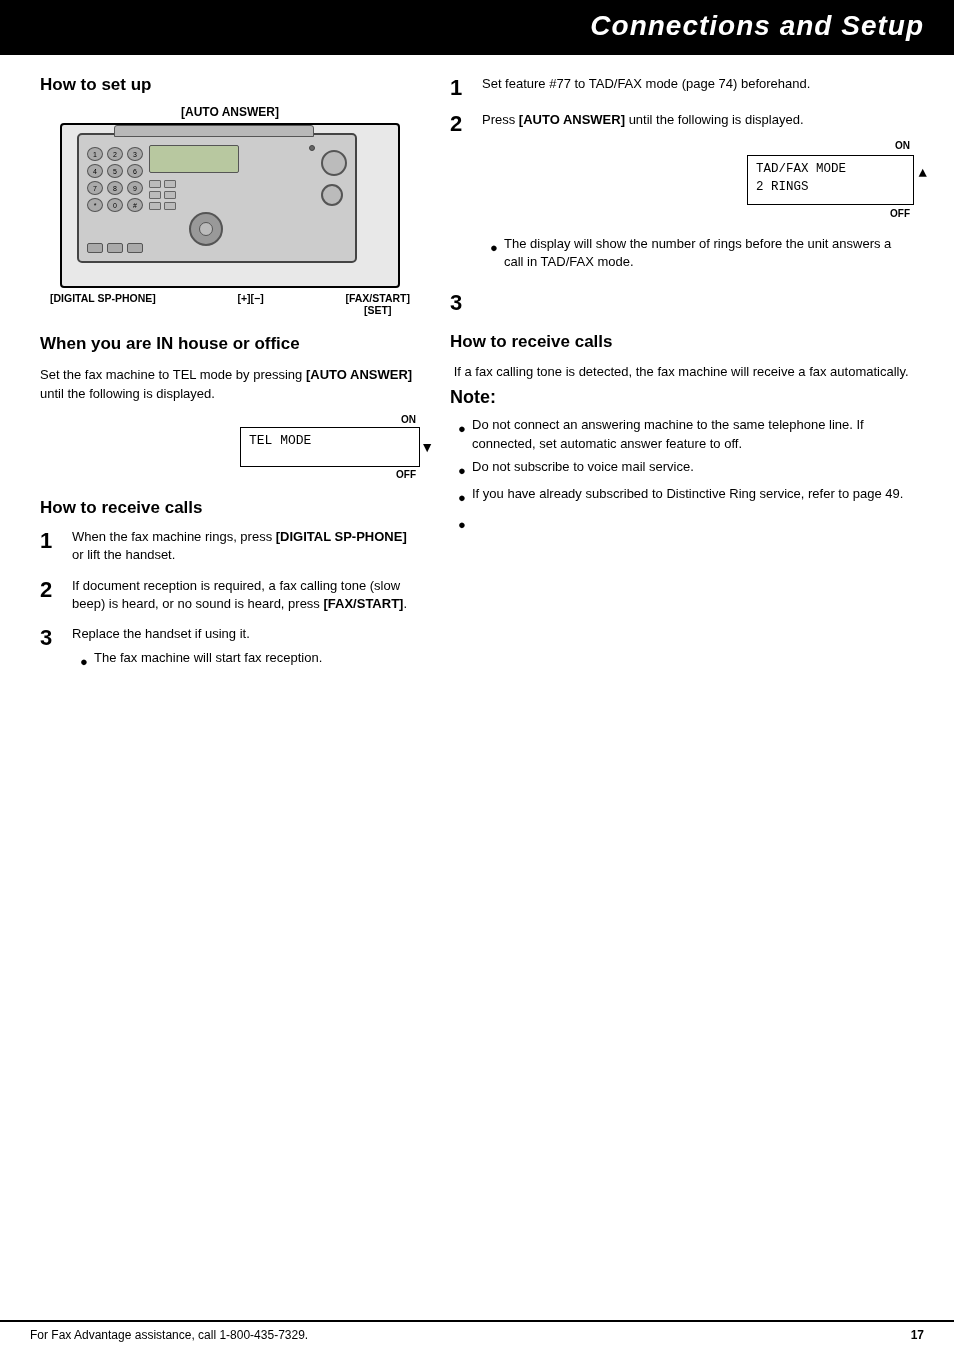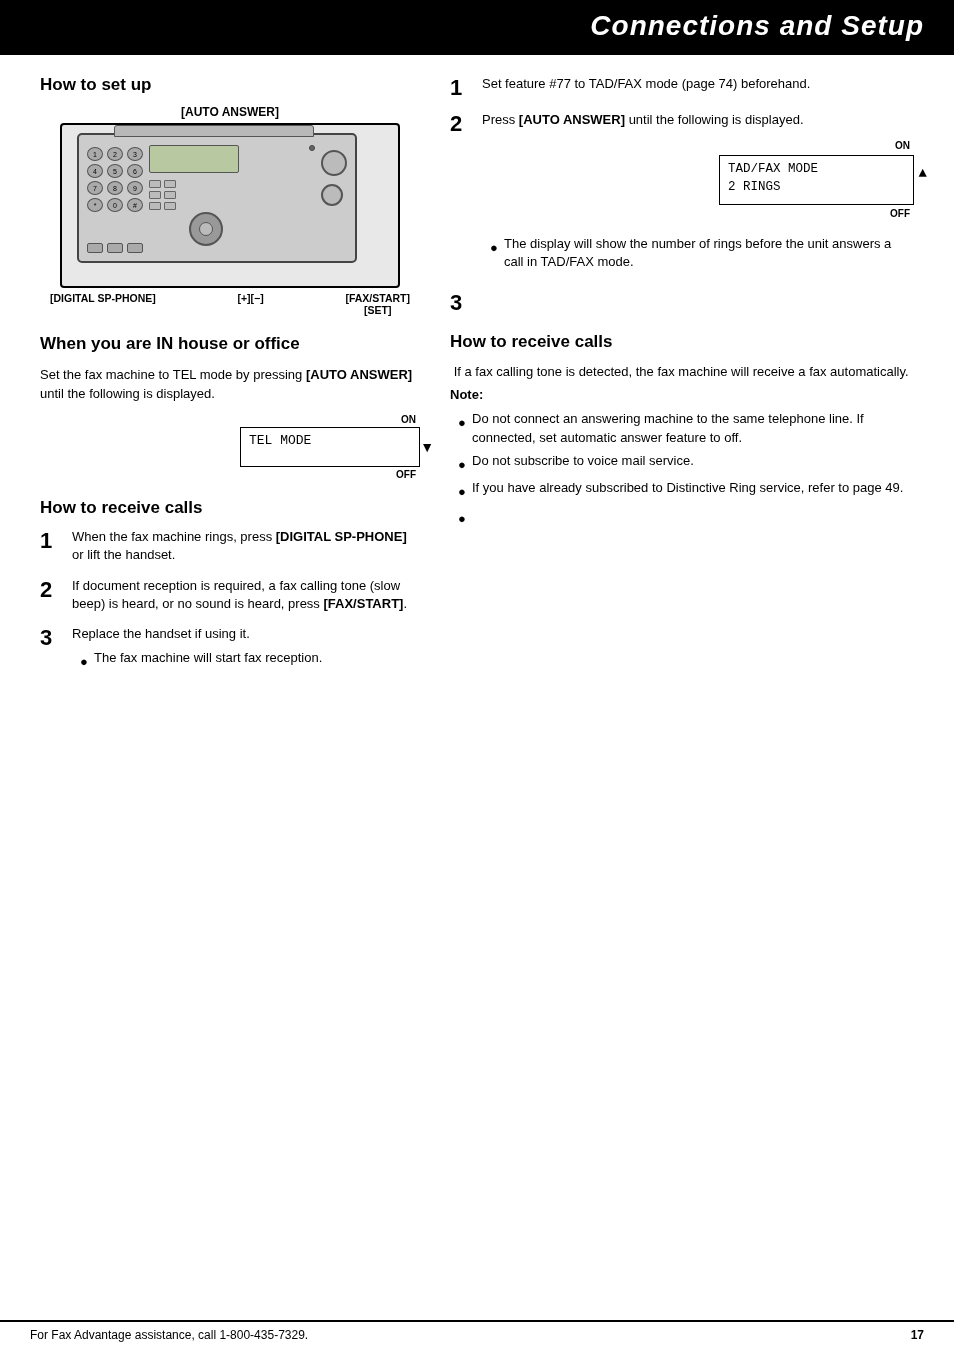--- a/index.html
+++ b/index.html
@@ -185,21 +185,21 @@
     p {
       font-size: 13px;
       line-height: 1.5;
       margin-bottom: 6px;
     }
 
     .bold { font-weight: bold; }
 
     .note-label {
       font-weight: bold;
-      font-size: 13px;
+      font-size: 18px;
       margin-bottom: 8px;
     }
 
     
     .page-footer {
       position: absolute;
       bottom: 0;
       left: 0;
       right: 0;
       border-top: 2px solid #000;
@@ -227,20 +227,21 @@
     }
 
     .display-tad-box {
       border: 1.5px solid #000;
       padding: 5px 8px;
       font-family: 'Courier New', monospace;
       font-size: 12.5px;
       background: #fff;
       min-height: 50px;
       position: relative;
+      margin-left: 28px;
     }
 
     .display-tad-arrow {
       position: absolute;
       right: -14px;
       top: 8px;
       font-size: 14px;
     }
   </style>
 </head>

